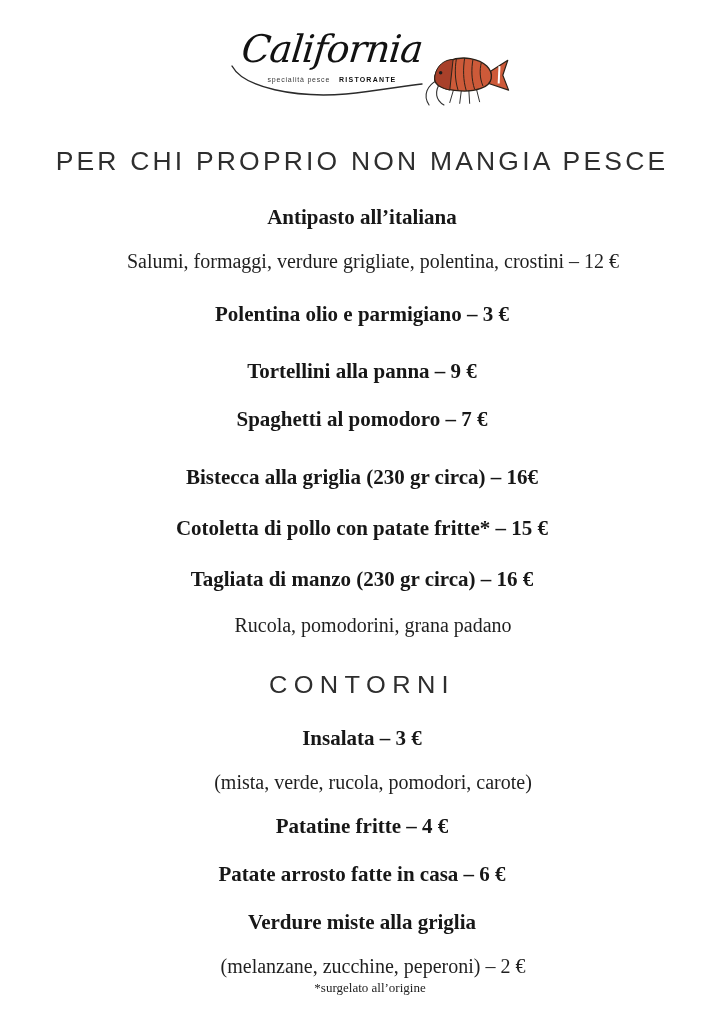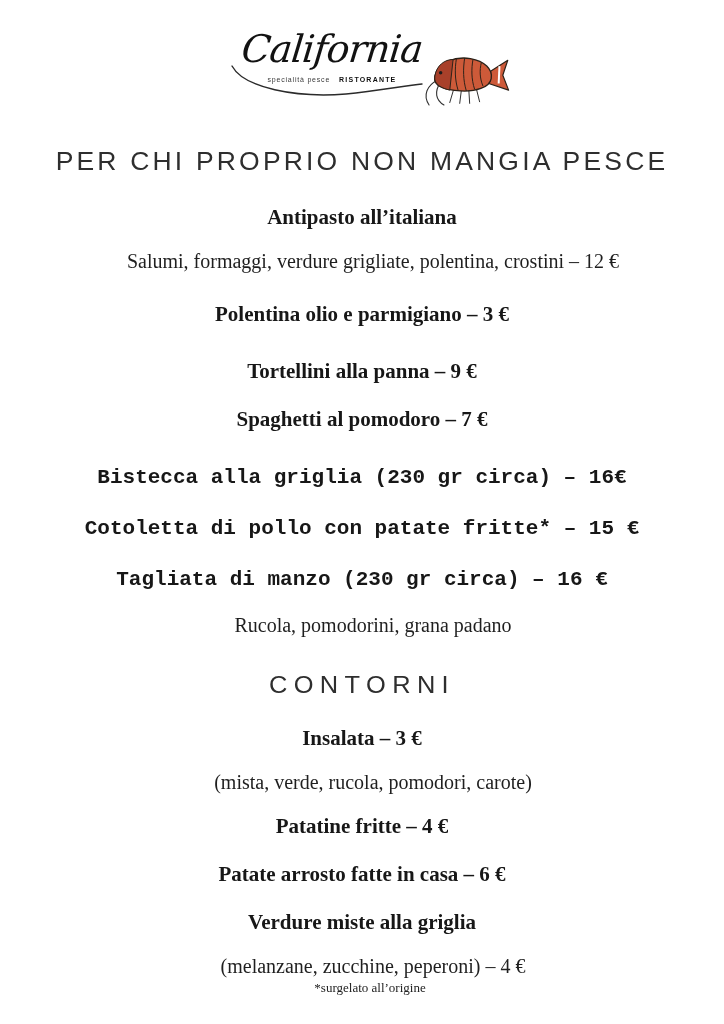--- a/index.html
+++ b/index.html
@@ -61,21 +61,21 @@
   .menu{text-align:center;}
   .group{margin-top:25px;}
   .section-contorni .group{margin-top:12px;}
   p{margin:16px;}
   .item-name{
     font-weight:bold;
     font-size:21px;line-height:26px;
     padding:3px 0;
     color:#171717;
   }
-  .group-wide .item-name{line-height:27px;padding:4px 16px;font-family:Liberation Mono, monospace;}
+  .group-wide .item-name{line-height:27px;padding:4px 16px;}
   .item-desc{
     font-size:20px;line-height:24px;
     color:#1f1f1f;
     padding-left:22px;
   }
 
   
   .footnote{
     position:absolute;left:16px;right:0;top:980px;
     text-align:center;
@@ -153,20 +153,20 @@
       <div class="group">
         <p class="item-name">Patatine fritte – 4 €</p>
       </div>
 
       <div class="group">
         <p class="item-name">Patate arrosto fatte in casa – 6 €</p>
       </div>
 
       <div class="group">
         <p class="item-name">Verdure miste alla griglia</p>
-        <p class="item-desc">(melanzane, zucchine, peperoni) – 4 €</p>
+        <p class="item-desc">(melanzane, zucchine, peperoni) – 2 €</p>
       </div>
     </section>
   </main>
 
   <footer class="footnote">*surgelato all’origine</footer>
 
 </div>
 
 </body></html>

